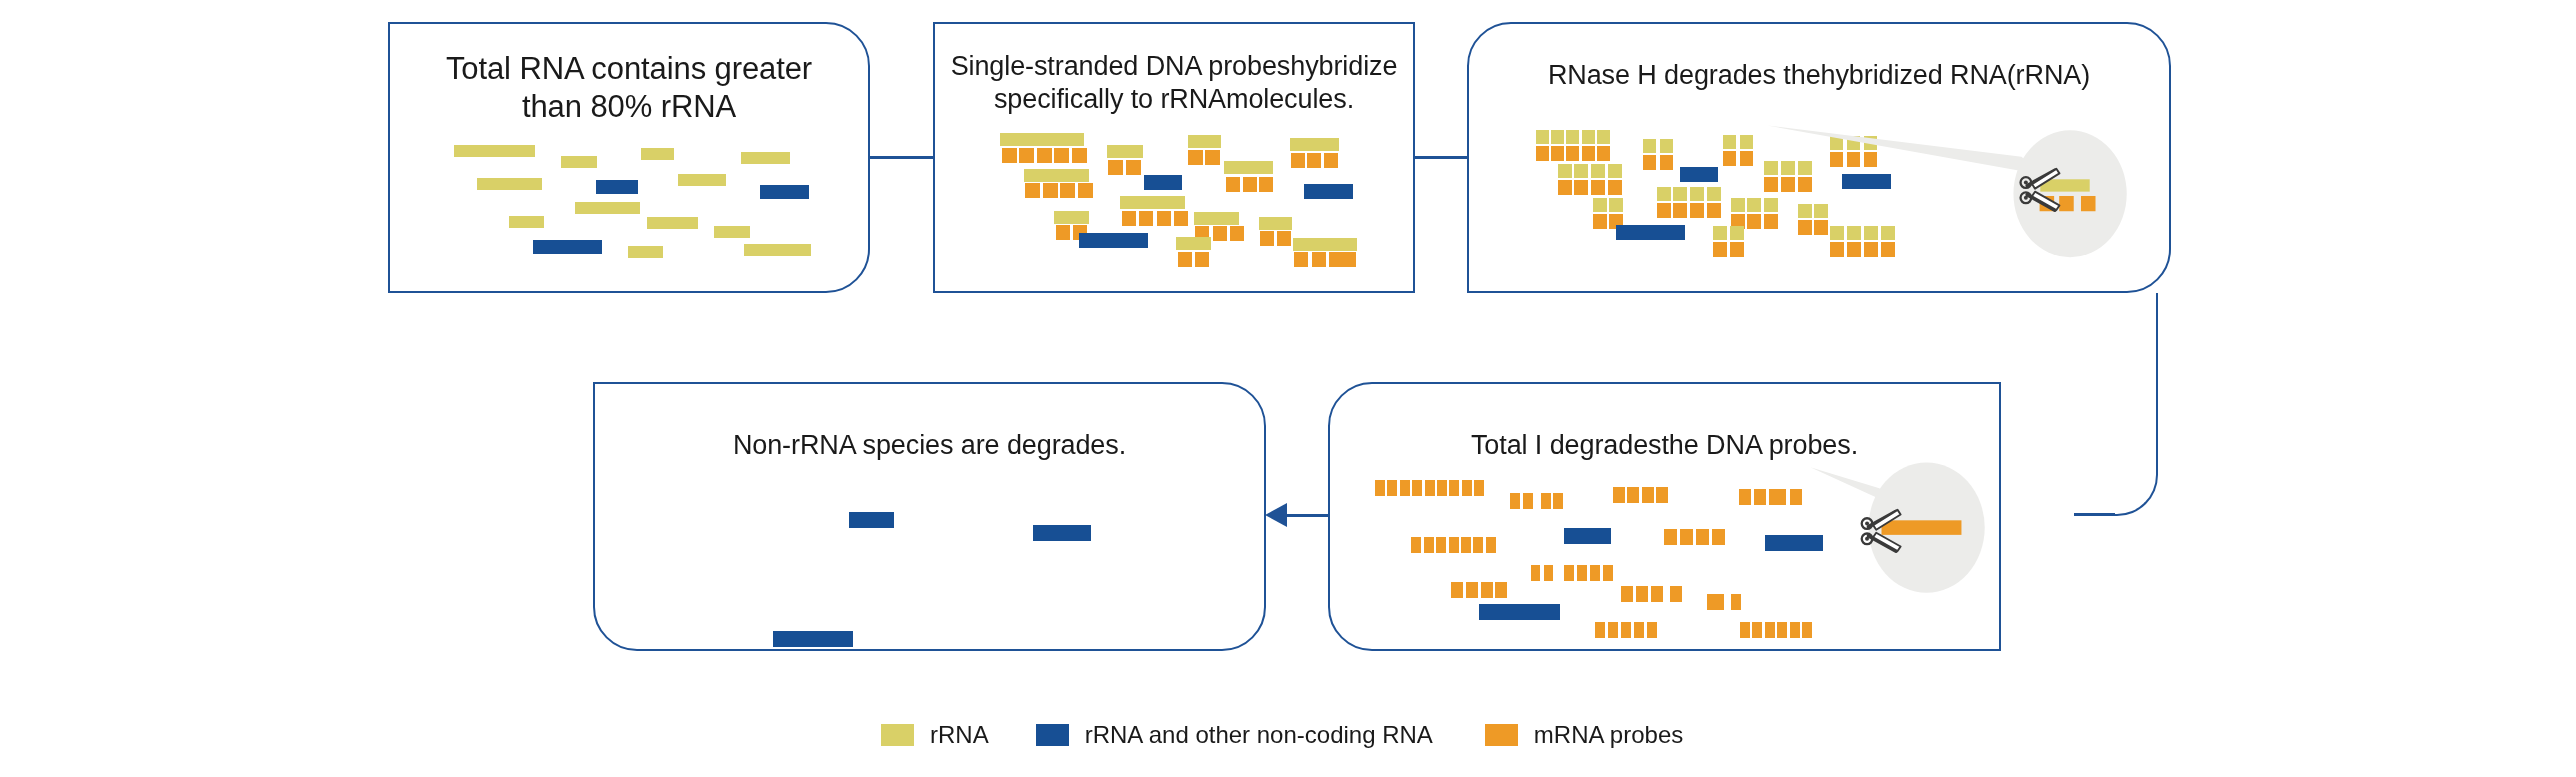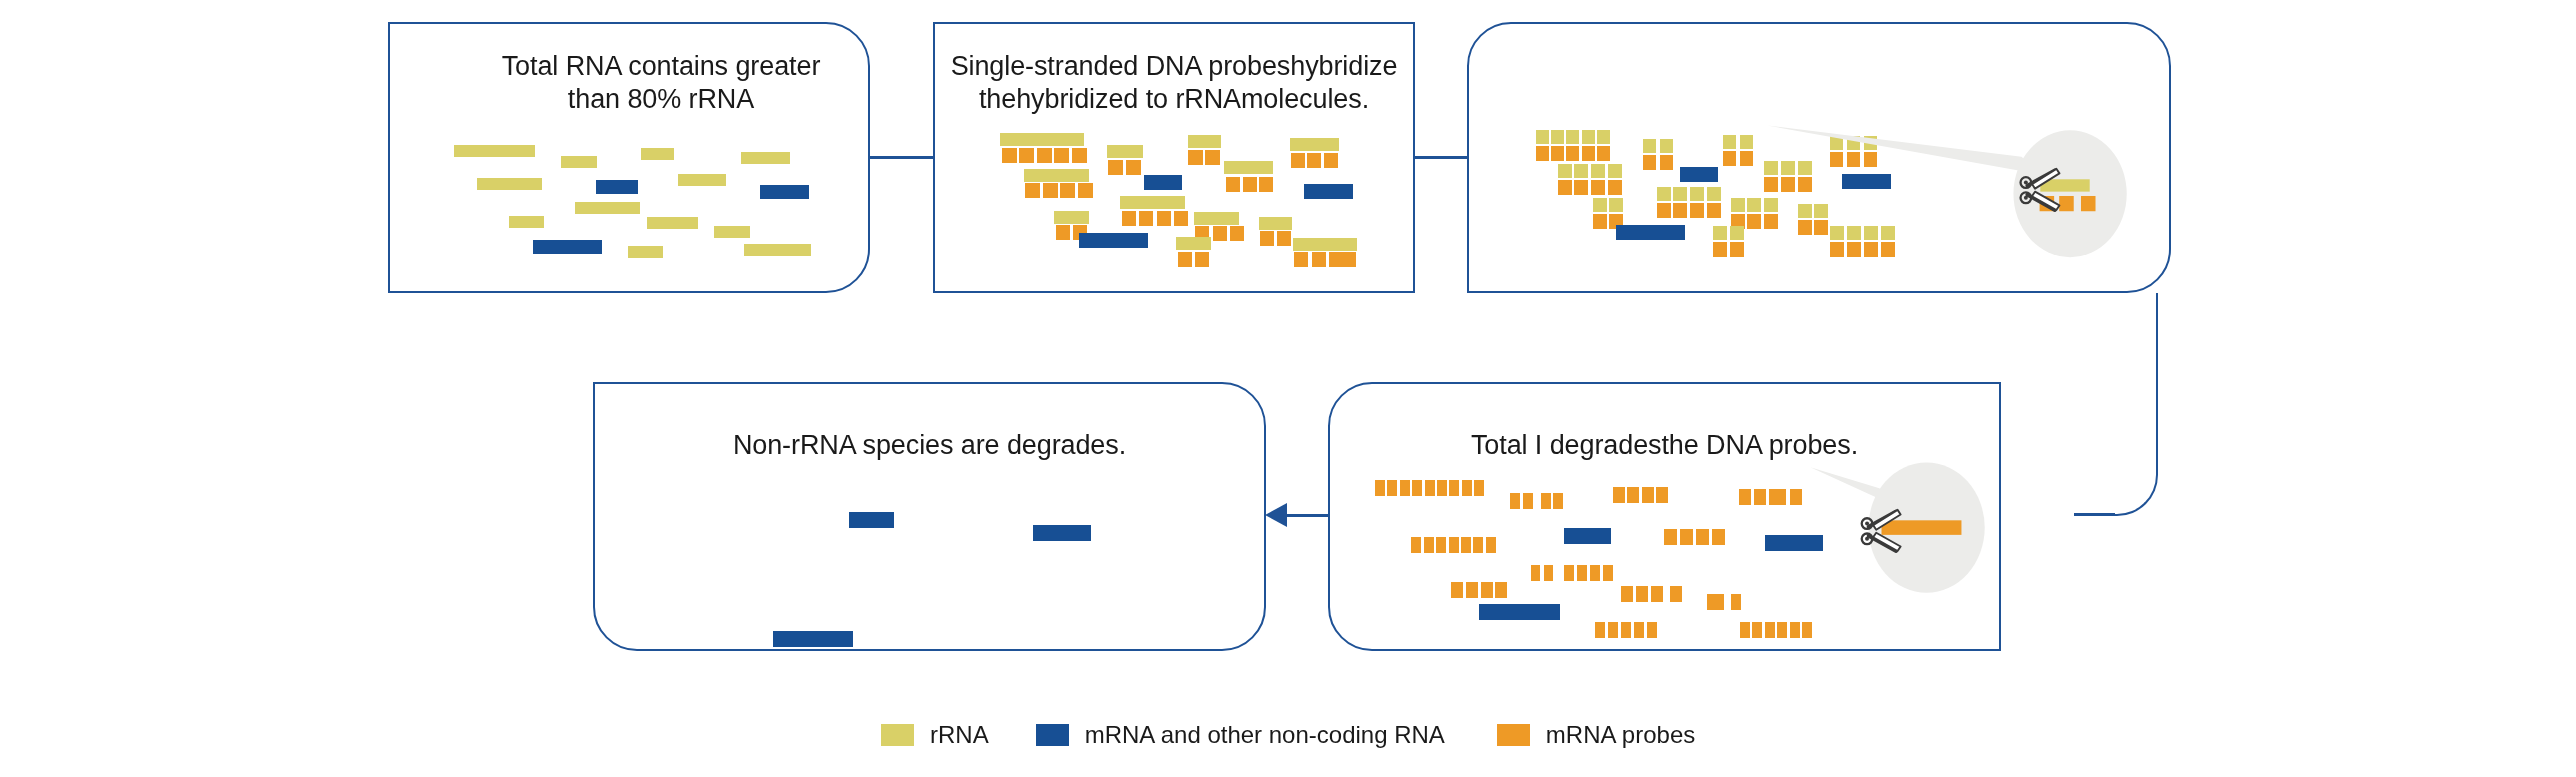--- a/index.html
+++ b/index.html
@@ -106,21 +106,21 @@
   }
   .sw-rrna  { background: #D9D067; }
   .sw-mrna  { background: #174F94; }
   .sw-probe { background: #EE9A26; }
 </style>
 </head>
 <body>
 
 <div id="stage">
     <div class="panel" style="left: 388px; top: 22px; width: 482px; height: 271px; border-color: rgb(31, 82, 150); border-radius: 0px 44px 44px 0px;">
-      <div class="panel-title" style="top: 26px; font-size: 27px; padding-left: 32px;">Total RNA contains greater
+      <div class="panel-title" style="top: 26px; font-size: 31px;">Total RNA contains greater
 than 80% rRNA</div>
       <div class="bars">
         <div class="bar rrna" style="left: 64px; top: 121px; width: 81px; height: 12.4px; background: rgb(217, 208, 103);"></div>
         <div class="bar rrna" style="left: 171px; top: 132px; width: 36px; height: 12.4px; background: rgb(217, 208, 103);"></div>
         <div class="bar rrna" style="left: 251px; top: 124px; width: 33px; height: 12.4px; background: rgb(217, 208, 103);"></div>
         <div class="bar rrna" style="left: 351px; top: 128px; width: 49px; height: 12.4px; background: rgb(217, 208, 103);"></div>
         <div class="bar rrna" style="left: 87px; top: 154px; width: 65px; height: 12.4px; background: rgb(217, 208, 103);"></div>
         <div class="bar rrna" style="left: 288px; top: 150px; width: 48px; height: 12.4px; background: rgb(217, 208, 103);"></div>
         <div class="bar mrna" style="left: 206px; top: 156px; width: 42px; height: 14px; background: rgb(23, 79, 148);"></div>
         <div class="bar mrna" style="left: 370px; top: 161px; width: 49px; height: 14px; background: rgb(23, 79, 148);"></div>
@@ -128,21 +128,21 @@
         <div class="bar rrna" style="left: 119px; top: 192px; width: 35px; height: 12.4px; background: rgb(217, 208, 103);"></div>
         <div class="bar rrna" style="left: 257px; top: 193px; width: 51px; height: 12.4px; background: rgb(217, 208, 103);"></div>
         <div class="bar rrna" style="left: 324px; top: 202px; width: 36px; height: 12.4px; background: rgb(217, 208, 103);"></div>
         <div class="bar mrna" style="left: 143px; top: 216px; width: 69px; height: 14px; background: rgb(23, 79, 148);"></div>
         <div class="bar rrna" style="left: 238px; top: 222px; width: 35px; height: 12.4px; background: rgb(217, 208, 103);"></div>
         <div class="bar rrna" style="left: 354px; top: 220px; width: 67px; height: 12.4px; background: rgb(217, 208, 103);"></div>
       </div>
     </div>
     <div class="panel" style="left: 933px; top: 22px; width: 482px; height: 271px; border-color: rgb(31, 82, 150); border-radius: 0px;">
       <div class="panel-title" style="top: 26px; font-size: 27px;">Single-stranded DNA probeshybridize
-thehybridized to rRNAmolecules.</div>
+specifically to rRNAmolecules.</div>
       <div class="bars">
         <div class="bar rrna" style="left: 65px; top: 109px; width: 84px; height: 13px; background: rgb(217, 208, 103);"></div>
         <div class="bar probe" style="left: 67px; top: 124px; width: 14.5px; height: 14.5px; background: rgb(238, 154, 38);"></div>
         <div class="bar probe" style="left: 84px; top: 124px; width: 14.5px; height: 14.5px; background: rgb(238, 154, 38);"></div>
         <div class="bar probe" style="left: 102px; top: 124px; width: 14.5px; height: 14.5px; background: rgb(238, 154, 38);"></div>
         <div class="bar probe" style="left: 119px; top: 124px; width: 14.5px; height: 14.5px; background: rgb(238, 154, 38);"></div>
         <div class="bar probe" style="left: 137px; top: 124px; width: 14.5px; height: 14.5px; background: rgb(238, 154, 38);"></div>
         <div class="bar rrna" style="left: 172px; top: 121px; width: 36px; height: 13px; background: rgb(217, 208, 103);"></div>
         <div class="bar probe" style="left: 173px; top: 136px; width: 15.3px; height: 15.3px; background: rgb(238, 154, 38);"></div>
         <div class="bar probe" style="left: 191px; top: 136px; width: 15.3px; height: 15.3px; background: rgb(238, 154, 38);"></div>
@@ -184,20 +184,21 @@
         <div class="bar probe" style="left: 243px; top: 228px; width: 14px; height: 14.5px; background: rgb(238, 154, 38);"></div>
         <div class="bar probe" style="left: 260px; top: 228px; width: 14px; height: 14.5px; background: rgb(238, 154, 38);"></div>
         <div class="bar rrna" style="left: 358px; top: 214px; width: 64px; height: 13px; background: rgb(217, 208, 103);"></div>
         <div class="bar probe" style="left: 359px; top: 228px; width: 14px; height: 14.5px; background: rgb(238, 154, 38);"></div>
         <div class="bar probe" style="left: 377px; top: 228px; width: 14px; height: 14.5px; background: rgb(238, 154, 38);"></div>
         <div class="bar probe" style="left: 394px; top: 228px; width: 14px; height: 14.5px; background: rgb(238, 154, 38);"></div>
         <div class="bar probe" style="left: 407px; top: 228px; width: 14px; height: 14.5px; background: rgb(238, 154, 38);"></div>
       </div>
     </div>
     <div class="panel" style="left: 1467px; top: 22px; width: 704px; height: 271px; border-color: rgb(31, 82, 150); border-radius: 44px 44px 44px 0px;">
+      <div class="panel-title" style="top: 35px; font-size: 27px;">RNase H degrades thehybridized RNA(rRNA)</div>
       <div class="bars">
         <div class="bar rrna" style="left: 67px; top: 106px; width: 13px; height: 14px; background: rgb(217, 208, 103);"></div>
         <div class="bar rrna" style="left: 82px; top: 106px; width: 13px; height: 14px; background: rgb(217, 208, 103);"></div>
         <div class="bar rrna" style="left: 97px; top: 106px; width: 13px; height: 14px; background: rgb(217, 208, 103);"></div>
         <div class="bar rrna" style="left: 113px; top: 106px; width: 13px; height: 14px; background: rgb(217, 208, 103);"></div>
         <div class="bar rrna" style="left: 128px; top: 106px; width: 13px; height: 14px; background: rgb(217, 208, 103);"></div>
         <div class="bar probe" style="left: 67px; top: 122px; width: 13px; height: 15.3px; background: rgb(238, 154, 38);"></div>
         <div class="bar probe" style="left: 82px; top: 122px; width: 13px; height: 15.3px; background: rgb(238, 154, 38);"></div>
         <div class="bar probe" style="left: 97px; top: 122px; width: 13px; height: 15.3px; background: rgb(238, 154, 38);"></div>
         <div class="bar probe" style="left: 113px; top: 122px; width: 13px; height: 15.3px; background: rgb(238, 154, 38);"></div>
@@ -387,21 +388,21 @@
     <div class="conn conn-h" style="left: 2074px; top: 513px; width: 41px; background: rgb(31, 82, 150);"></div>
     <div class="conn conn-h" style="left: 1287px; top: 514px; width: 41px; height: 2.9px; background: rgb(31, 82, 150);"></div>
     <div class="arrowhead arrow-left" style="left: 1265px; top: 503px; border-right-color: rgb(31, 82, 150);"></div>
     <div id="legend" style="left: 858px; top: 721px;">
       <div class="legend-item">
         <div class="legend-swatch sw-rrna" style="background: rgb(217, 208, 103);"></div>
         <span class="legend-label">rRNA</span>
       </div>
       <div class="legend-item" style="margin-left: 47px;">
         <div class="legend-swatch sw-mrna" style="background: rgb(23, 79, 148);"></div>
-        <span class="legend-label">mRNA and other non-coding RNA</span>
+        <span class="legend-label">rRNA and other non-coding RNA</span>
       </div>
       <div class="legend-item" style="margin-left: 52px;">
         <div class="legend-swatch sw-probe" style="background: rgb(238, 154, 38);"></div>
         <span class="legend-label">mRNA probes</span>
       </div>
     </div>
   </div>
 
 
 </body></html>

